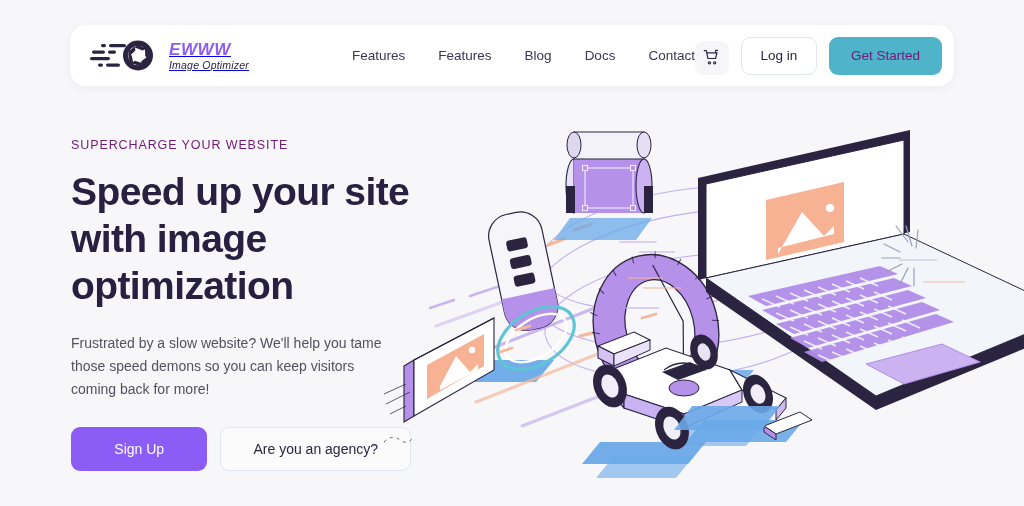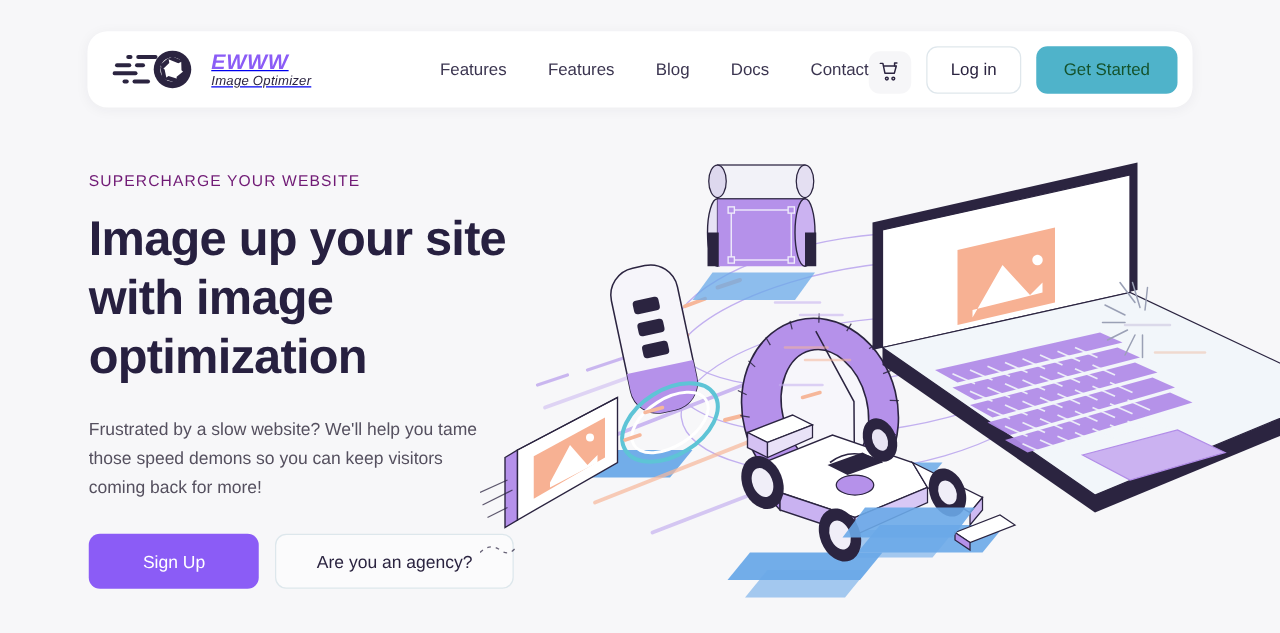--- a/index.html
+++ b/index.html
@@ -103,21 +103,21 @@
     background: #ffffff;
     border: 1px solid #dfe7ec;
     color: #2b2440;
     font-size: 13.5px;
   }
   .btn-getstarted {
     height: 38px;
     padding: 0 22px;
     border-radius: 9px;
     background: #4fb3ca;
-    color: #14532d;
+    color: #701a75;
     font-size: 13.5px;
   }
 
   
   .hero-left {
     position: absolute;
     left: 71px;
     top: 138px;
     width: 340px;
   }
@@ -233,21 +233,21 @@
         </svg>
       </span>
     </button>
     <button class="btn btn-login">Log in</button>
     <button class="btn btn-getstarted">Get Started</button>
   </div>
 </header>
 
 <section class="hero-left">
   <div class="eyebrow">SUPERCHARGE YOUR WEBSITE</div>
-  <h1 class="headline">Image up your site with image optimization</h1>
+  <h1 class="headline">Speed up your site with image optimization</h1>
   <p class="subcopy">Frustrated by a slow website? We'll help you tame those speed demons so you can keep visitors coming back for more!</p>
   <div class="cta-row">
     <button class="btn btn-signup">Sign Up</button>
     <button class="btn btn-agency">Are you an agency?</button>
   </div>
 </section>
 
 <div class="hero-art">
   <svg viewBox="0 0 640 360" fill="none" xmlns="http://www.w3.org/2000/svg">
 

